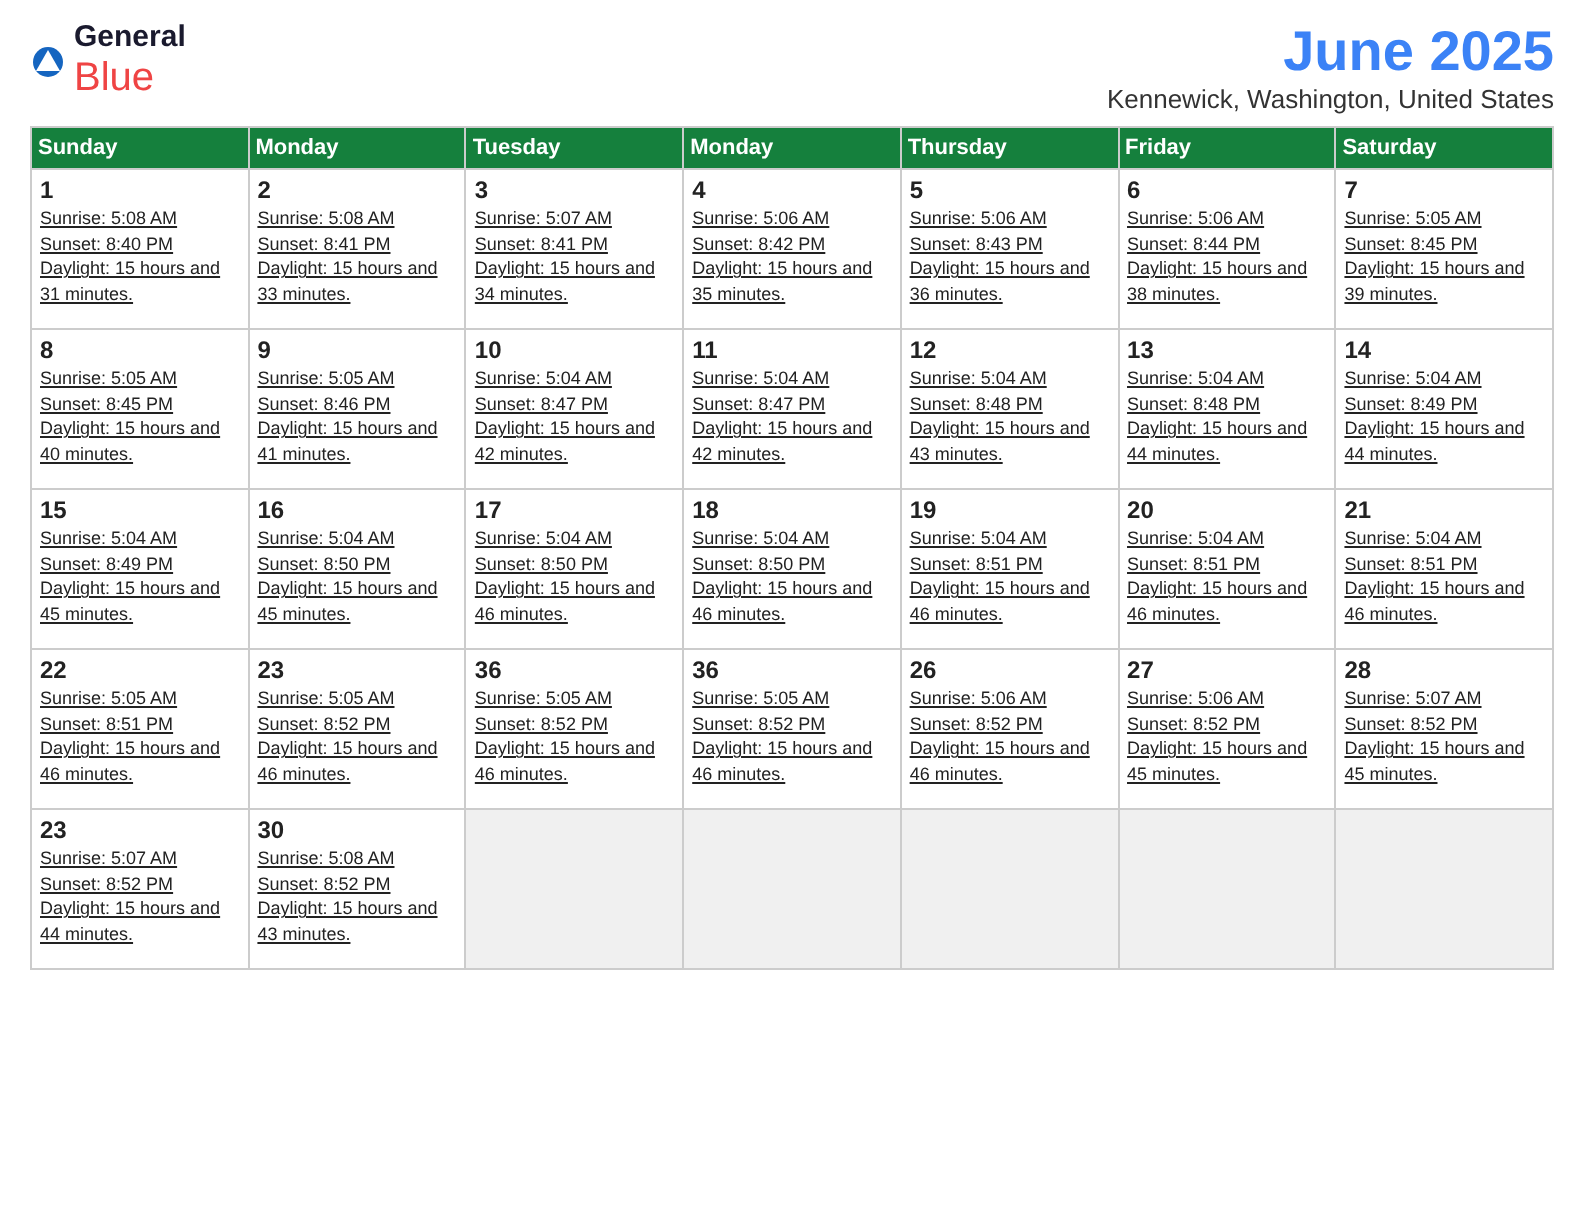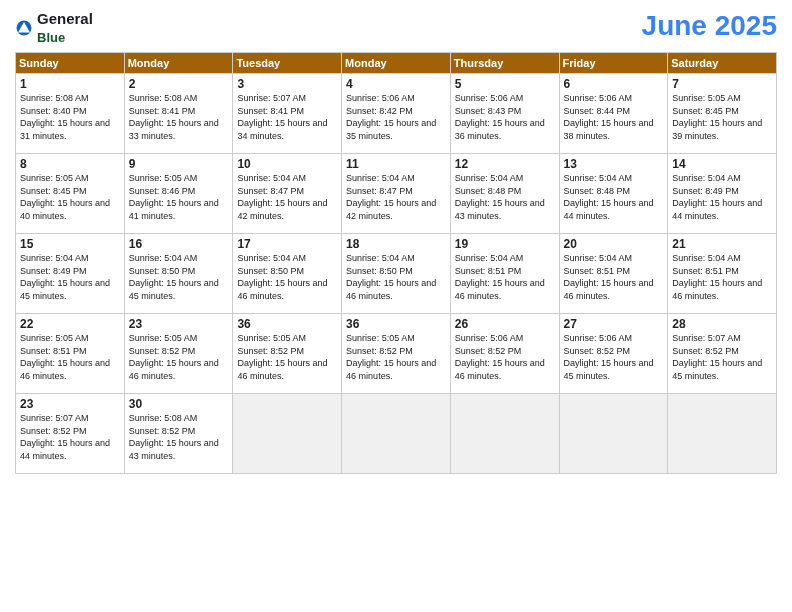--- a/index.html
+++ b/index.html
@@ -42,21 +42,21 @@
     .location {
       font-size: 13px;
       color: #333;
     }
     table {
       width: 100%;
       border-collapse: collapse;
       table-layout: fixed;
     }
     th {
-      background-color: #a16207;
+      background-color: #15803d;
       color: #fff;
       font-size: 11px;
       font-weight: bold;
       padding: 4px 3px;
       text-align: left;
       border: 1px solid #ccc;
     }
     td {
       vertical-align: top;
       border: 1px solid #ccc;
@@ -72,39 +72,41 @@
     .day-num {
       font-size: 12px;
       font-weight: bold;
       display: block;
       margin-bottom: 1px;
     }
     .day-info {
       font-size: 9px;
       line-height: 1.4;
       color: #222;
+      text-decoration: underline;
     }
   </style>
 </head>
 <body>
 
 <div class="page">
   <div class="header">
     <div class="logo">
       <svg class="logo-icon" viewBox="0 0 24 24" width="28" height="28">
         <circle cx="12" cy="12" r="10" fill="#1565c0"></circle>
         <polygon points="12,4 20,18 4,18" fill="white"></polygon>
       </svg>
       <div>
         <span style="font-size:15px;font-weight:bold;color:#1a1a2e;">General</span><br>
-        <span style="font-size:13px;font-weight:bold;color:#14532d;">Blue</span>
+        <span style="font-size:20px;font-weight:normal;color:#ef4444;">Blue</span>
       </div>
     </div>
     <div class="title-block">
       <div class="month-year">June 2025</div>
+      <div class="location">Kennewick, Washington, United States</div>
     </div>
   </div>
 
   <table>
     <thead>
       <tr>
 
       <th>Sunday</th>
           <th>Monday</th>
           <th>Tuesday</th>

